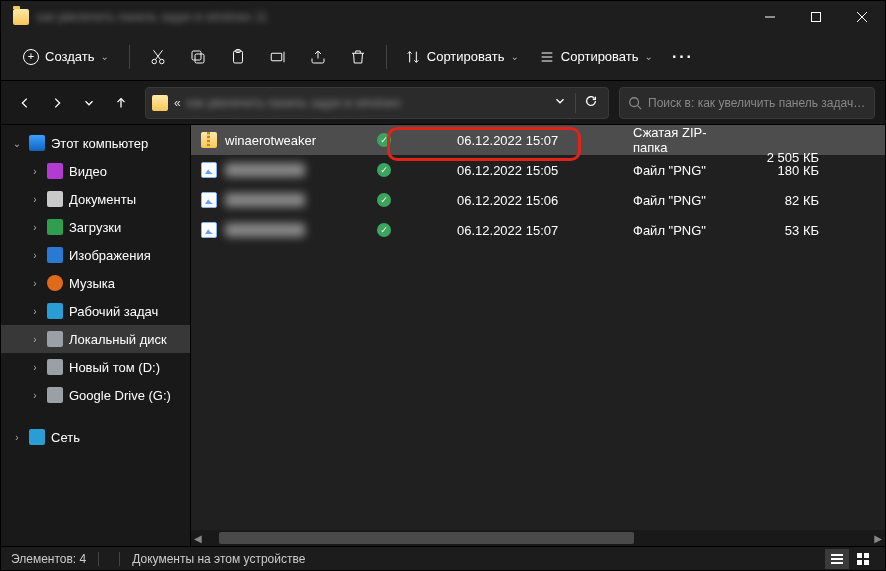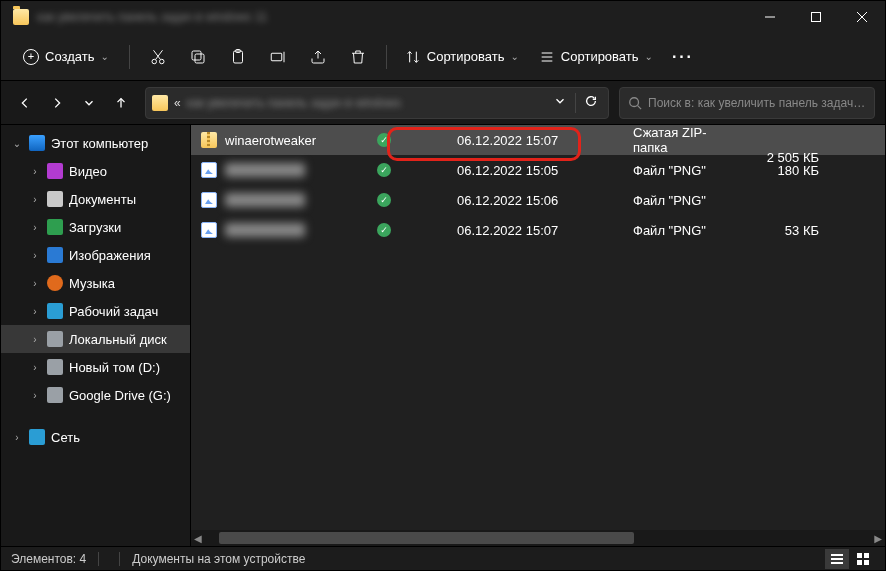--- a/index.html
+++ b/index.html
@@ -308,20 +308,21 @@
           <div class="row">
             <div class="cell c-name">
               <span class="file-ico png-ico"></span>
               <span class="blurred">xxxxxxxx</span>
             </div>
             <div class="cell c-state">
               <span class="state-dot">✓</span>
             </div>
             <div class="cell c-date">06.12.2022 15:06</div>
             <div class="cell c-type">Файл "PNG"</div>
+            <div class="cell c-size" style="justify-content: flex-end;">82 КБ</div>
           </div>
           <div class="row">
             <div class="cell c-name">
               <span class="file-ico png-ico"></span>
               <span class="blurred">xxxxxxxx</span>
             </div>
             <div class="cell c-state">
               <span class="state-dot">✓</span>
             </div>
             <div class="cell c-date">06.12.2022 15:07</div>

